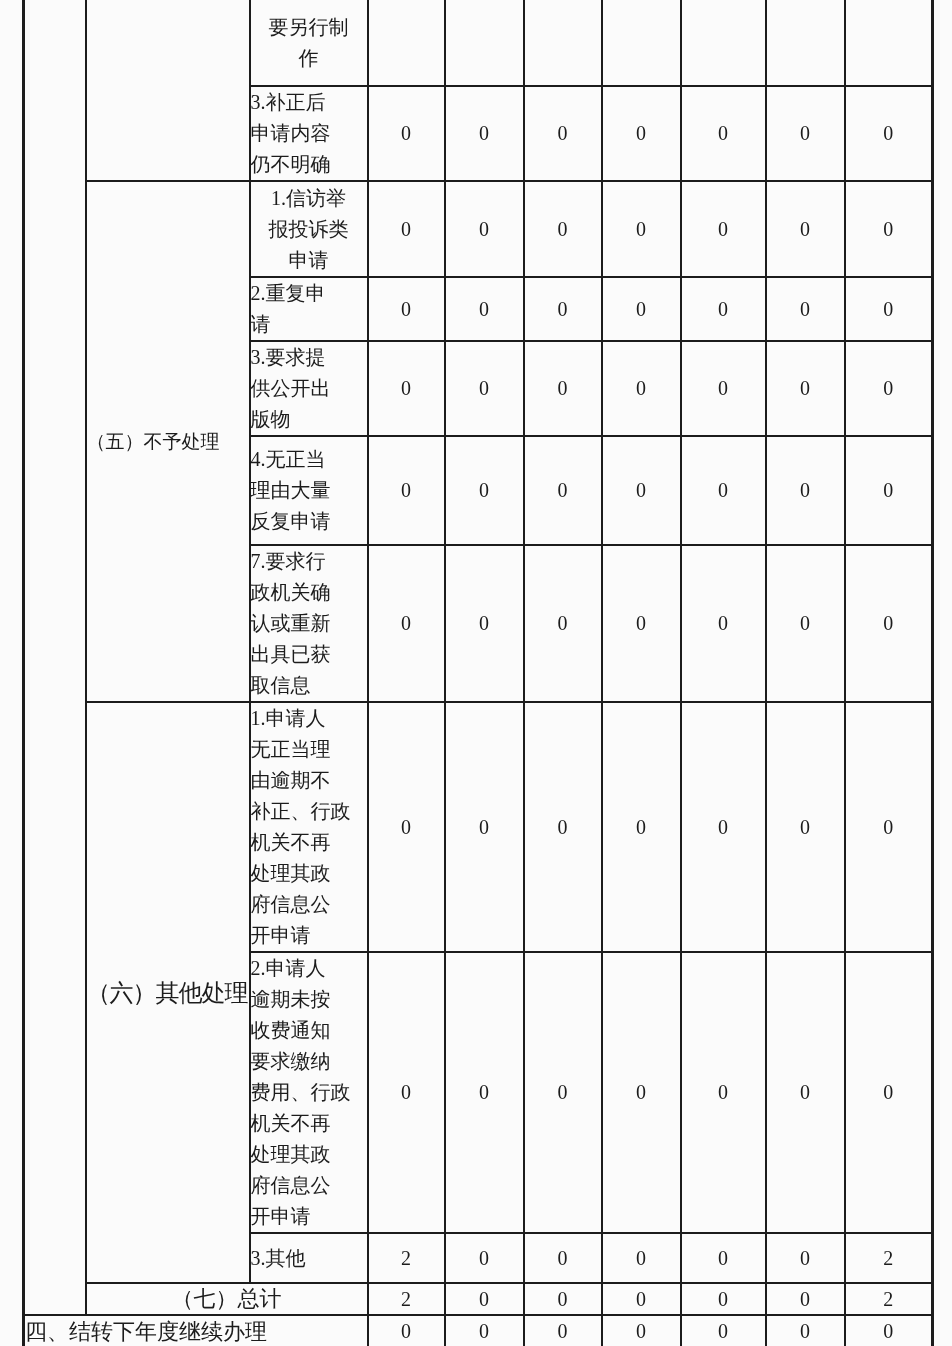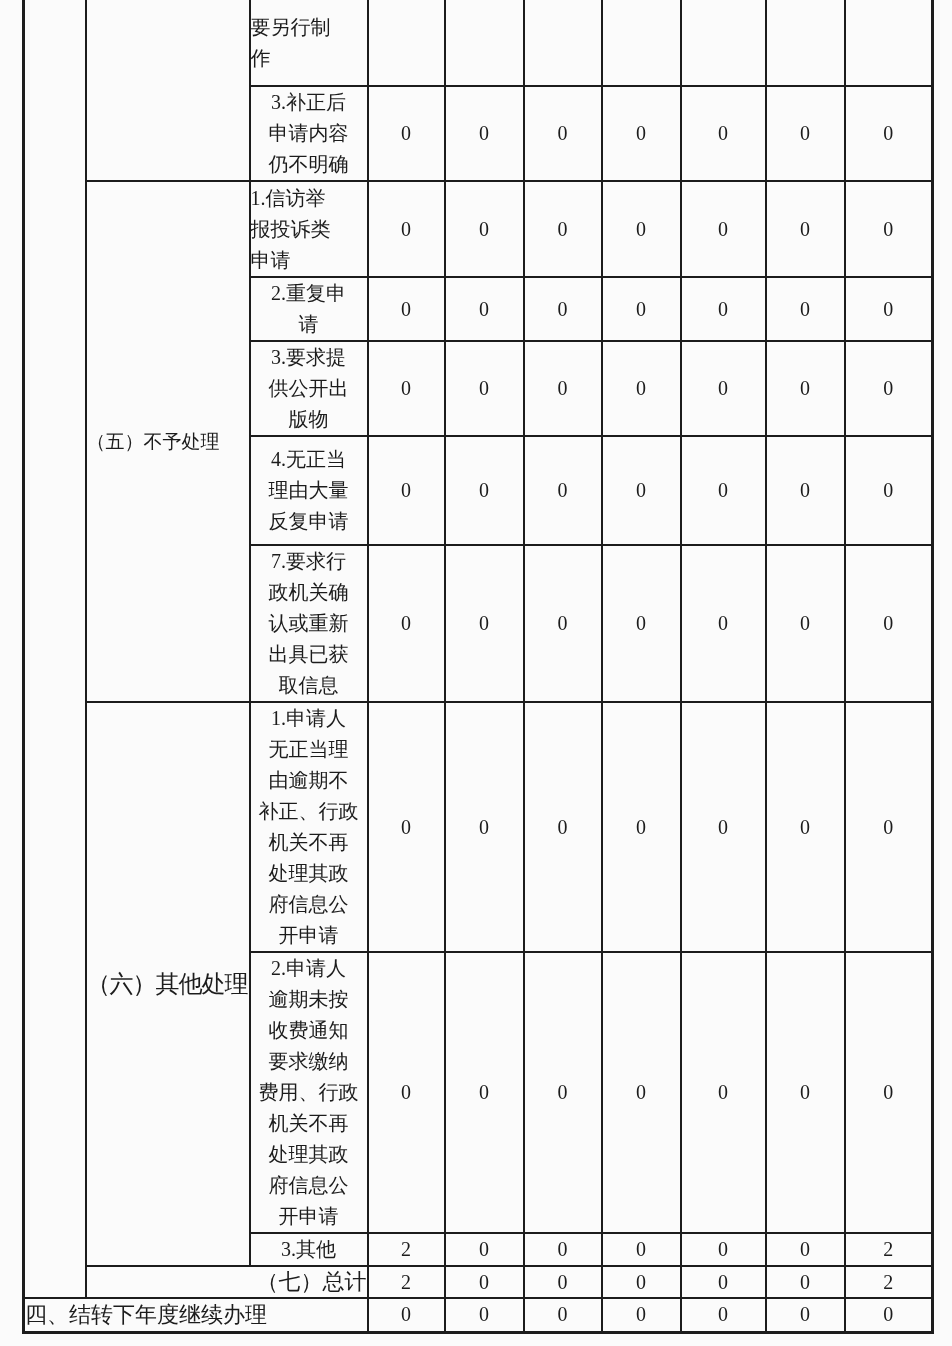--- a/index.html
+++ b/index.html
@@ -28,25 +28,25 @@
     vertical-align: middle;
     background: transparent;
   }
   .report-table tr:first-child td { border-top: none; }
 
   
   .item-cell {
     font-size: 20px;
     line-height: 31px;
     white-space: pre-line;
+    text-align: left;
+    padding: 2px 2px 2px 7px;
+  }
+  .item-center {
     text-align: center;
-    padding: 2px 2px 2px 7px;
-  }
-  .item-center {
-    text-align: left;
     padding-left: 2px;
     border-radius: 20px;
   }
   
   .cat-cell {
     text-align: left;
     font-size: 19px;
     white-space: nowrap;
   }
   .cat-cell-large {
@@ -54,21 +54,21 @@
     letter-spacing: -1px;
   }
   
   .val-cell {
     text-align: center;
     font-size: 20px;
   }
   
   .total-cell {
     font-size: 22px;
-    text-align: right;
+    text-align: center;
     padding-left: 17px;
     white-space: nowrap;
   }
   .carry-cell {
     font-size: 22px;
     text-align: left;
     padding-left: 9px;
     white-space: nowrap;
     margin-top: 12px;
   }
@@ -217,21 +217,21 @@
 开申请</td>
     <td class="val-cell">0</td>
     <td class="val-cell">0</td>
     <td class="val-cell">0</td>
     <td class="val-cell">0</td>
     <td class="val-cell">0</td>
     <td class="val-cell">0</td>
     <td class="val-cell">0</td>
   </tr>
 
-  <tr style="height:33px">
+  <tr style="height:50px">
     <td class="item-cell">3.其他</td>
     <td class="val-cell">2</td>
     <td class="val-cell">0</td>
     <td class="val-cell">0</td>
     <td class="val-cell">0</td>
     <td class="val-cell">0</td>
     <td class="val-cell">0</td>
     <td class="val-cell">2</td>
   </tr>
 

